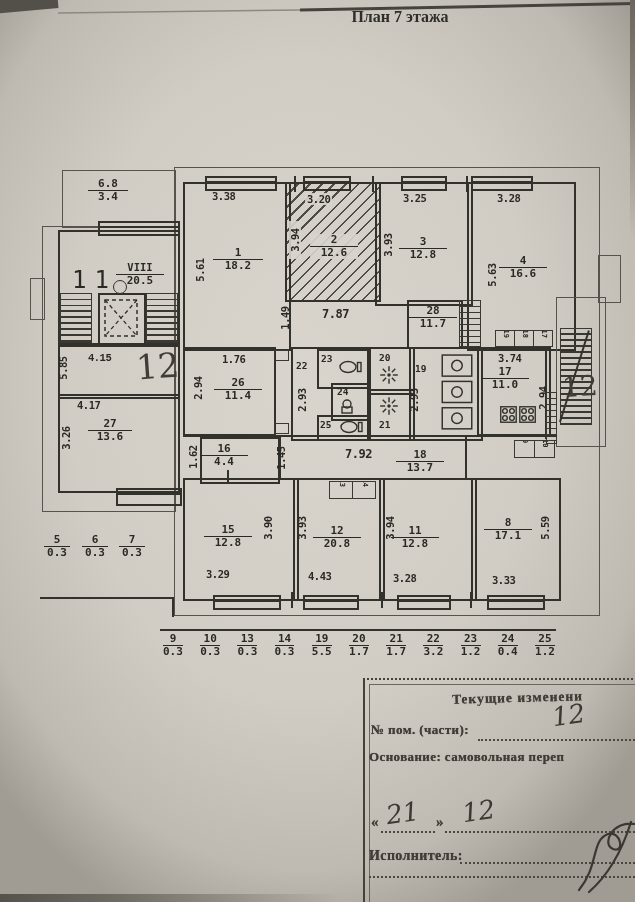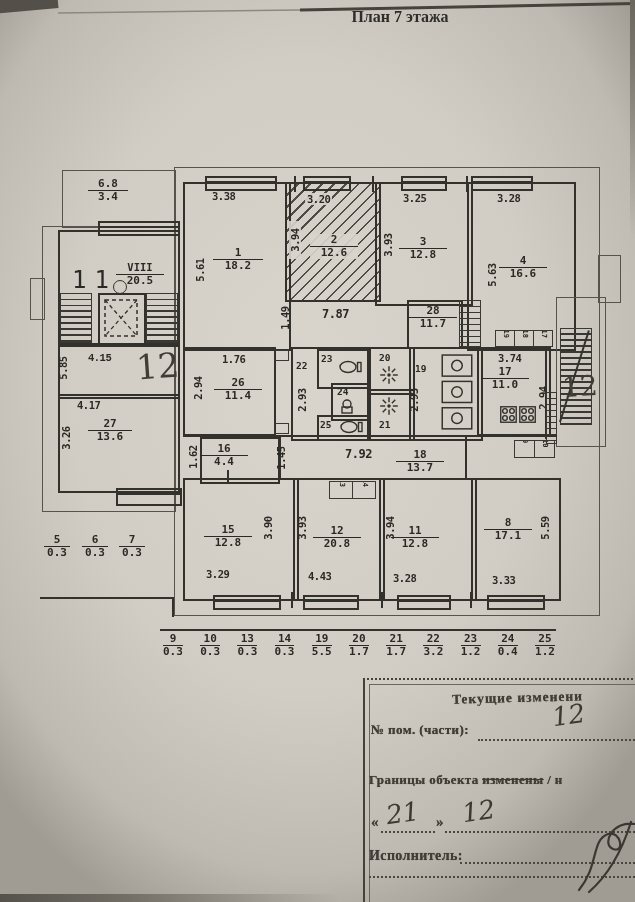--- a/index.html
+++ b/index.html
@@ -388,23 +388,21 @@
         <span class="fbot">1.2</span>
       </div>
   </div>
 
   <div style="position:absolute;left:363px;top:678px;width:272px;height:224px;border-left:2px solid #44413b;border-top:2px dotted #44413b;"></div>
   <div style="position:absolute;left:369px;top:684px;width:266px;height:218px;border-left:1px solid #6a665e;border-top:1px solid #6a665e;"></div>
   <div class="form-text" style="left:452px;top:690px;font-size:13.5px;letter-spacing:1px;transform:rotate(-1.5deg);">Текущие изменени</div>
   <div class="form-text" style="left:371px;top:722px;">№ пом. (части):</div>
   <div class="uline" style="left:478px;top:720px;width:157px;height:19px;"></div>
   <div class="script" style="left:552px;top:700px;font-size:26px;">12</div>
-  <div class="form-text" style="left:369px;top:772px;">
-    <span>Границы объекта </span><span class="strike">изменены</span><span> / н</span>
-  </div>
+  <div class="form-text" style="left:369px;top:749px;">Основание: самовольная переп</div>
   <div class="form-text" style="left:371px;top:814px;font-size:15px;">«</div>
   <div class="script" style="left:386px;top:798px;font-size:26px;">21</div>
   <div class="uline" style="left:381px;top:812px;width:54px;height:19px;"></div>
   <div class="form-text" style="left:436px;top:814px;font-size:15px;">»</div>
   <div class="script" style="left:462px;top:796px;font-size:26px;">12</div>
   <div class="uline" style="left:445px;top:812px;width:190px;height:19px;"></div>
   <div class="form-text" style="left:369px;top:848px;font-size:14px;">Исполнитель:</div>
   <div class="uline" style="left:460px;top:845px;width:175px;height:17px;"></div>
   <div class="uline" style="left:369px;top:860px;width:266px;height:16px;"></div>
   <svg style="left:565px;top:820px;" width="75" height="75" viewBox="0 0 75 75">

